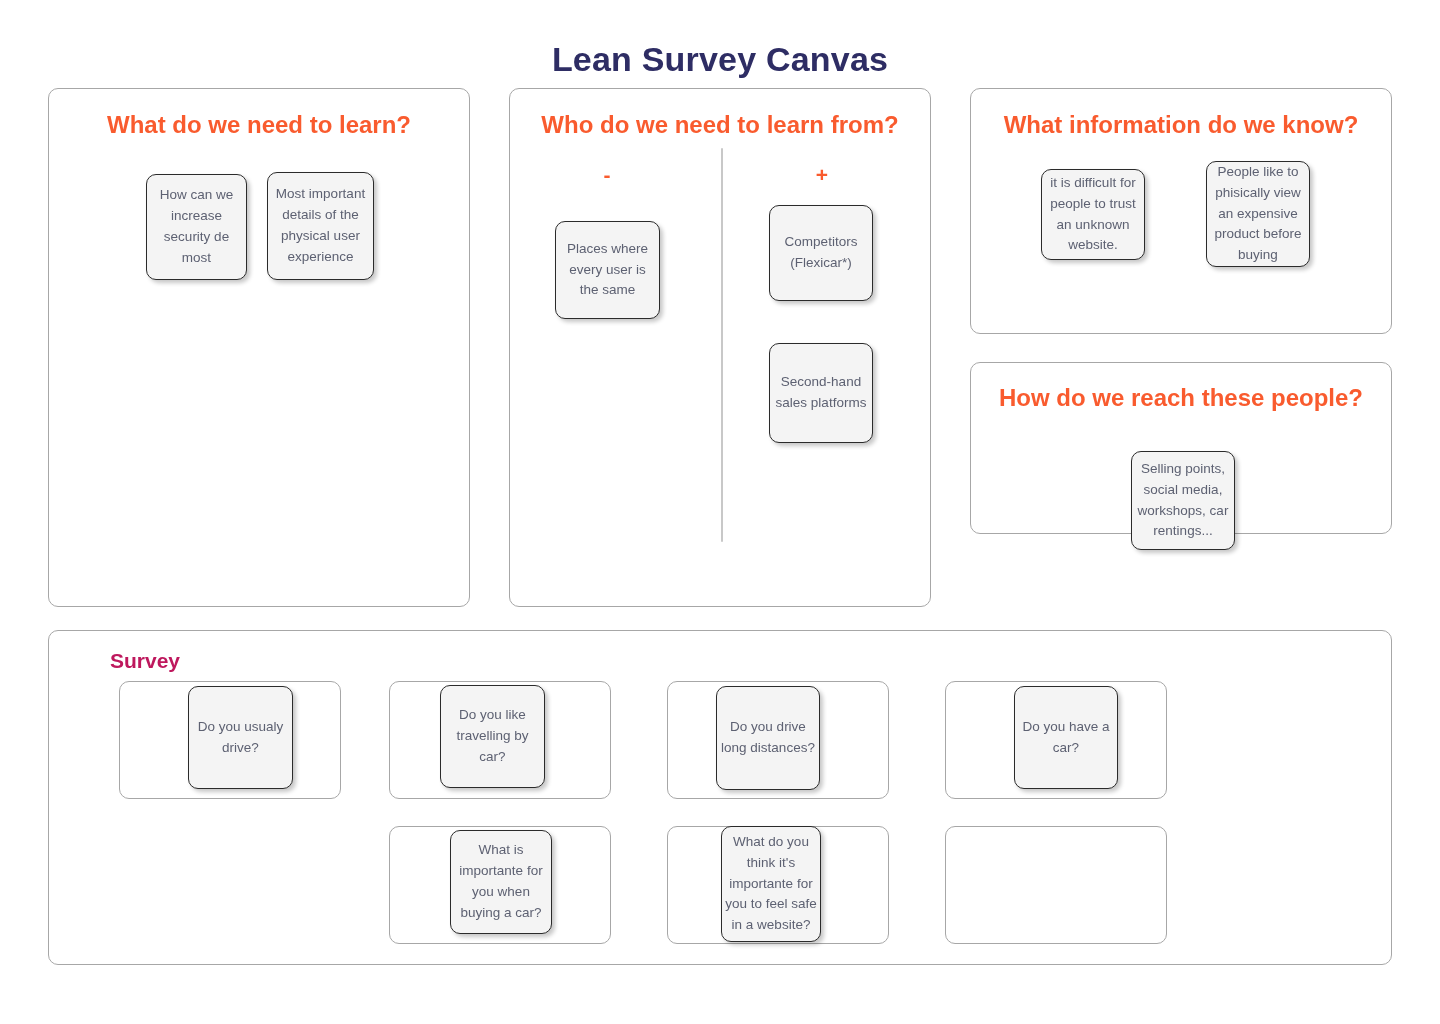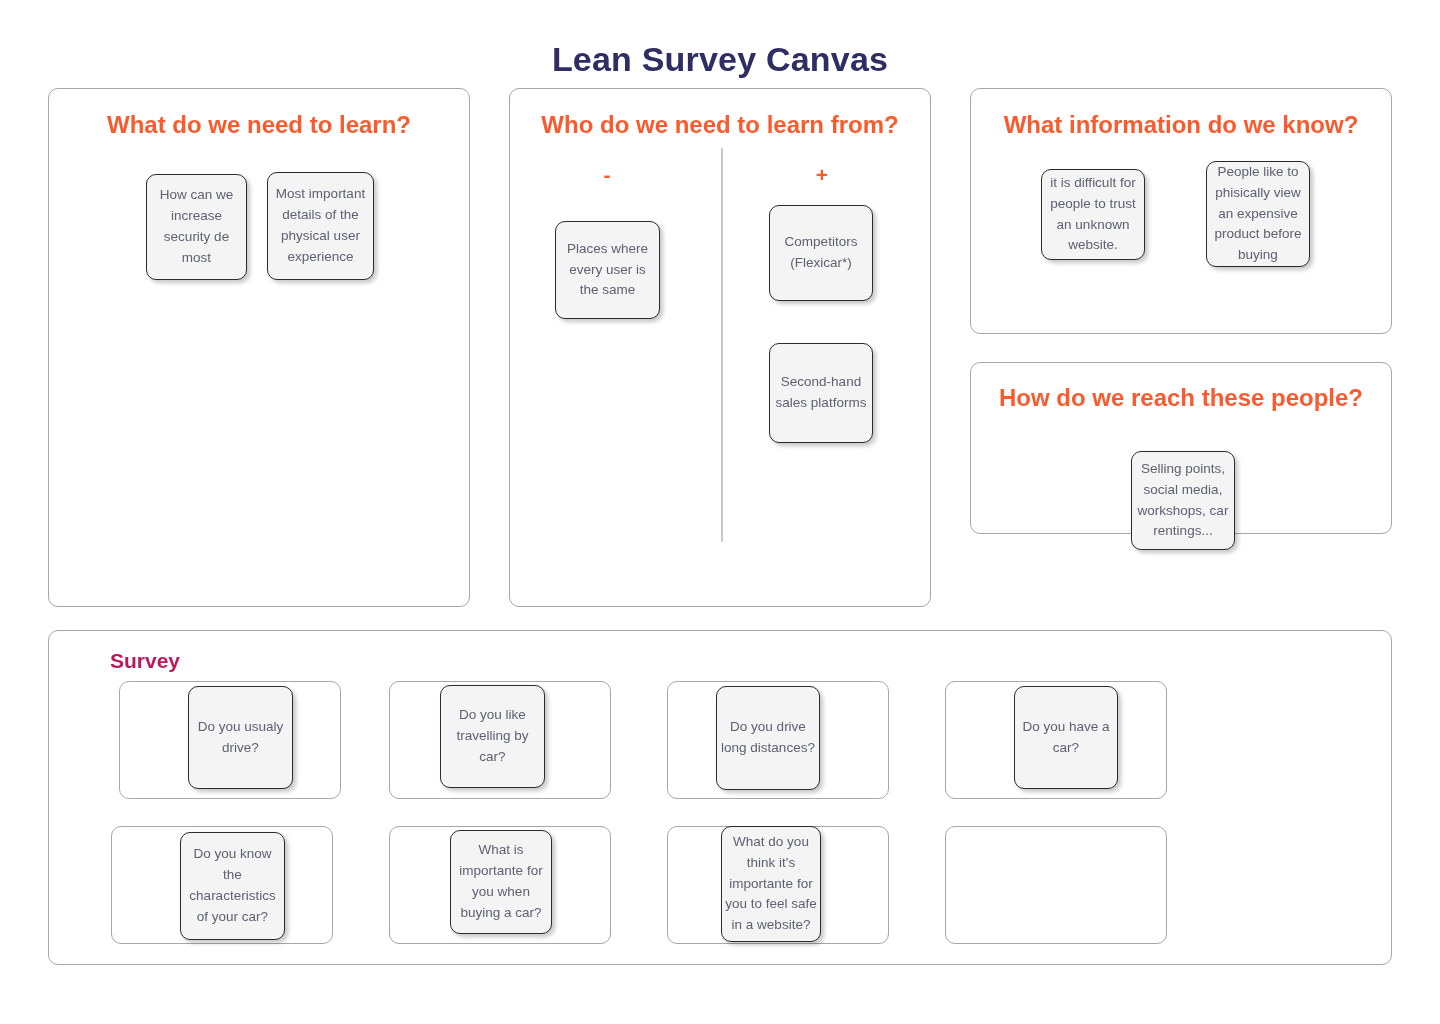--- a/index.html
+++ b/index.html
@@ -195,28 +195,20 @@
     </div>
   </div>
 
   <div class="survey-cell" style="left:945px; top:681px; width:222px; height:118px;">
     <div class="note" style="left:68px; top:4px; width:104px; height:103px;">
       <span>Do you have a
 car?</span>
     </div>
   </div>
 
-  <div class="survey-cell" style="left:111px; top:826px; width:222px; height:118px;">
-    <div class="note overflow" style="left:68px; top:5px; width:105px; height:108px;">
-      <span>Do you know
-the
-characteristics
-of your car?</span>
-    </div>
-  </div>
 
   <div class="survey-cell" style="left:389px; top:826px; width:222px; height:118px;">
     <div class="note overflow" style="left:60px; top:3px; width:102px; height:104px;">
       <span>What is
 importante for
 you when
 buying a car?</span>
     </div>
   </div>
 

